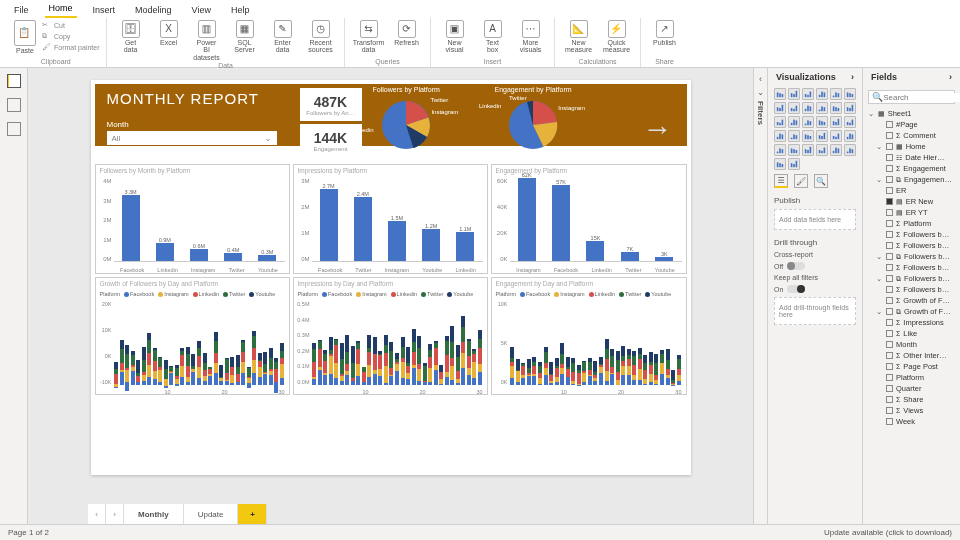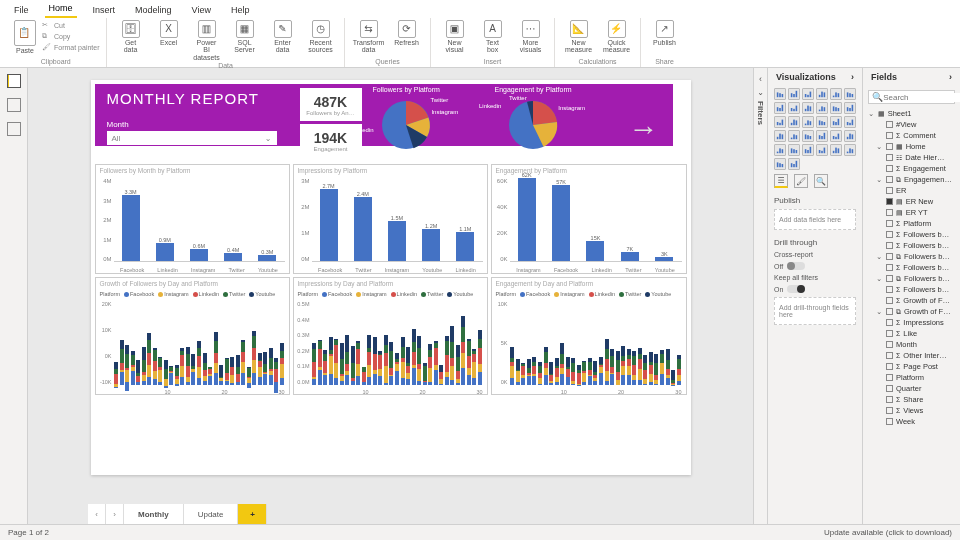--- a/index.html
+++ b/index.html
@@ -31,21 +31,21 @@
 .canvas-scroll { flex:1; padding:12px 22px 3px; overflow:hidden; }
 .page { width:600px; height:395px; background:#fff; margin:0 auto; box-shadow:0 1px 3px rgba(0,0,0,.2); position:relative; }
 
 .pagetabs { height:20px; display:flex; align-items:stretch; padding-left:60px; gap:0; }
 .ptab { background:#fff; padding:3px 14px; font-size:8px; color:#555; border-right:1px solid #ddd; display:flex; align-items:center; cursor:pointer; }
 .ptab.active { font-weight:600; }
 .ptab.add { background:#f2c811; width:20px; justify-content:center; color:#333; font-weight:700; }
 .nav-arrow { width:18px; display:flex; align-items:center; justify-content:center; background:#fff; color:#888; font-size:8px; border-right:1px solid #ddd; cursor:pointer; }
 
 
-.hdr { position:absolute; top:4px; left:4px; right:18px; height:62px; background:#a21caf; color:#fff; }
+.hdr { position:absolute; top:4px; left:4px; right:4px; height:62px; background:#a16207; color:#fff; }
 .hdr h1 { position:absolute; left:12px; top:6px; font-size:15px; font-weight:400; letter-spacing:1px; }
 .slicer { position:absolute; left:12px; top:36px; width:170px; }
 .slicer label { font-size:8px; display:block; margin-bottom:2px; }
 .slicer .sel { background:#fff; color:#888; font-size:8px; padding:2px 5px; border:none; height:14px; display:flex; justify-content:space-between; align-items:center; }
 .cards { position:absolute; left:205px; top:4px; display:flex; flex-direction:column; gap:3px; }
 .card { width:62px; height:33px; background:#fff; color:#444; display:flex; flex-direction:column; align-items:center; justify-content:center; }
 .card .v { font-size:14px; font-weight:600; }
 .card .l { font-size:6px; color:#999; }
 .pie-block { position:absolute; top:2px; display:flex; flex-direction:column; align-items:center; }
 .pie-block .pt { font-size:7px; margin-bottom:2px; }
@@ -246,21 +246,21 @@
                 <span>All</span>
                 <span>⌄</span>
               </div>
           </div>
           <div class="cards">
             <div class="card">
                 <span class="v">487K</span>
                 <span class="l">Followers by An…</span>
               </div>
             <div class="card">
-                <span class="v">194K</span>
+                <span class="v">144K</span>
                 <span class="l">Engagement</span>
               </div>
           </div>
           <div class="pie-block" style="left:278px">
             <span class="pt">Followers by Platform</span>
             <div class="pie-wrap">
               <svg viewBox="0 0 40 40">
                   <circle r="16" cx="20" cy="20" fill="#4472c4"></circle>
                   <path d="M20 20 L20 4 A16 16 0 0 1 35 15 Z" fill="#d5504b"></path>
                   <path d="M20 20 L35 15 A16 16 0 0 1 34 28 Z" fill="#e6b23a"></path>
@@ -1429,21 +1429,21 @@
       </div>
     <div class="tree" id="fieldtree">
         <div class="node lvl1">
           <span class="tri">⌄</span>
           <span class="ic">▦</span>
           <span>Sheet1</span>
         </div>
         <div class="node lvl2">
           <span class="tri"></span>
           <span class="chk"></span>
-          <span>#View</span>
+          <span>#Page</span>
         </div>
         <div class="node lvl2">
           <span class="tri"></span>
           <span class="chk"></span>
           <span class="ic">Σ</span>
           <span>Comment</span>
         </div>
         <div class="node lvl2">
           <span class="tri">⌄</span>
           <span class="chk"></span>

